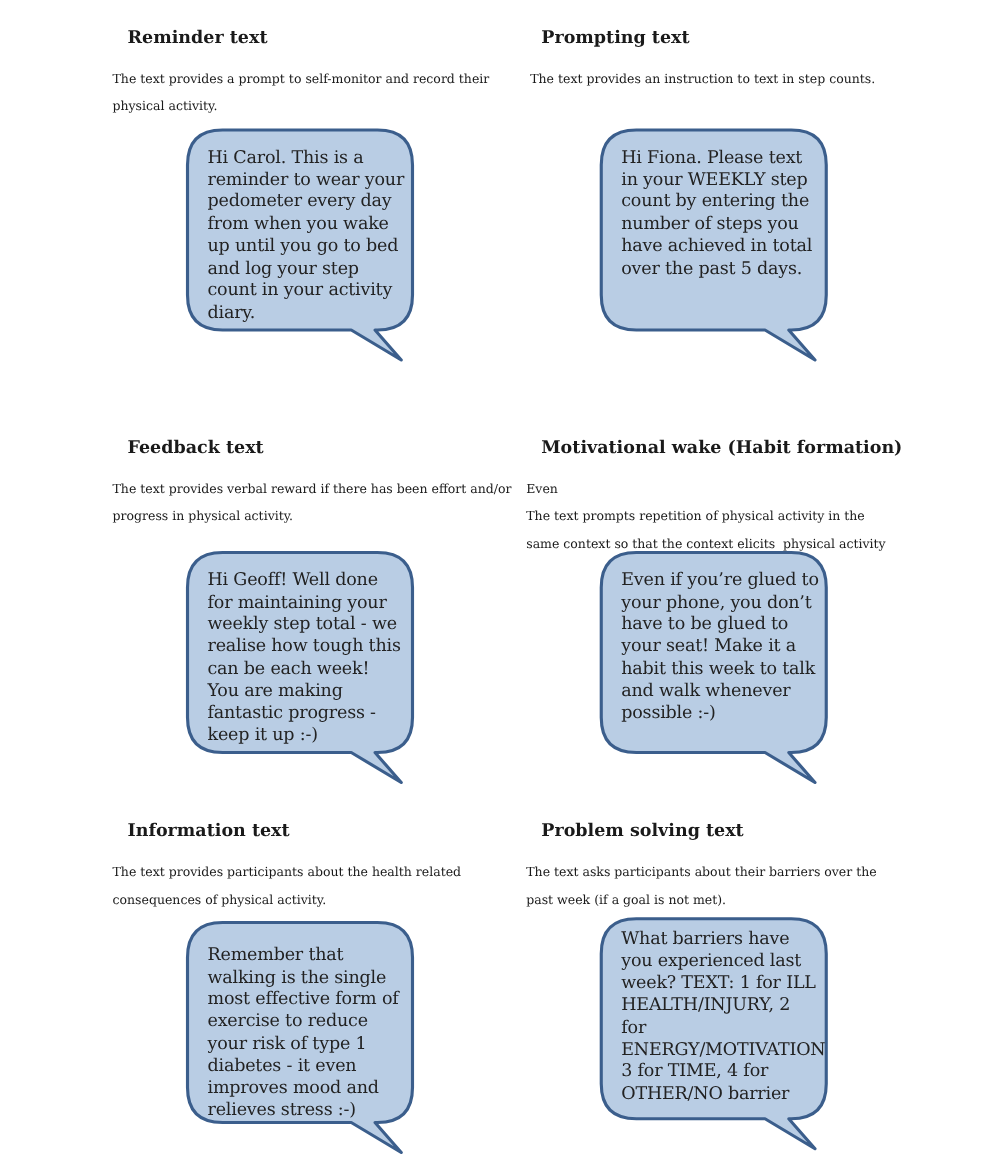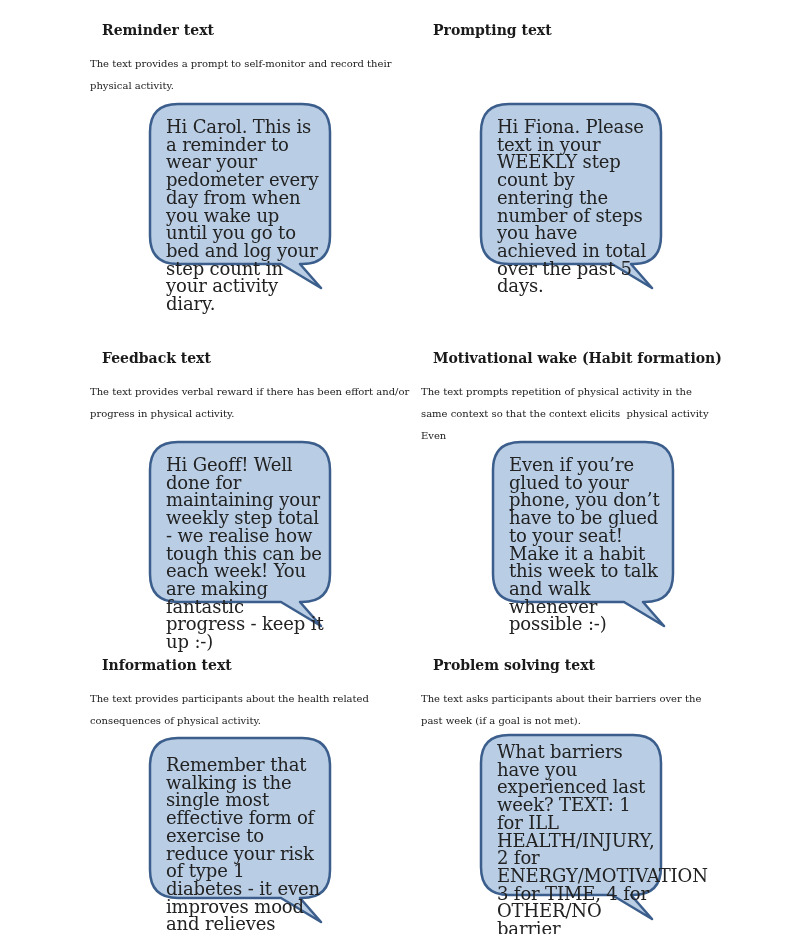--- a/index.html
+++ b/index.html
@@ -4,39 +4,40 @@
 <style>
   html, body { margin:0; padding:0; background:#ffffff; }
   body { width:800px; height:934px; position:relative; overflow:hidden;
          font-family:"DejaVu Serif","Liberation Serif",serif; color:#1a1a1a; }
   .section { position:absolute; width:330px; }
   .heading { font-weight:bold; font-size:14px; line-height:22px; margin:12px; }
   .desc { font-size:10px; line-height:22px; margin:0; }
   .bubble-wrap { position:absolute; width:210px; height:200px; }
   .bubble-wrap svg { position:absolute; left:0; top:0; width:210px; height:200px; overflow:visible; }
   .bubble-text { position:absolute; left:16px; top:14px; width:158px;
-                 font-size:18px; line-height:17.7px; color:#222; letter-spacing:-0.15px; }
+                 font-size:14px; line-height:17.7px; color:#222; letter-spacing:-0.15px; }
 </style>
 </head>
 <body>
 
 <div class="section" style="left:90px; top:7px;">
   <p class="heading">Reminder text</p>
   <p class="desc">The text provides a prompt to self-monitor and record their physical activity.</p>
 </div>
 <div class="bubble-wrap" style="left:150px; top:104px;">
   <svg class="bubble-svg">
       <path d="M 28 0 L 152 0 Q 180 0 180 28 L 180 132 Q 180 160 152 160
   L 150 160 L 171 184 L 131 160 L 28 160 Q 0 160 0 132 L 0 28 Q 0 0 28 0 Z" fill="#b9cde4" stroke="#3b5e8c" stroke-width="2.5" stroke-linejoin="round"></path>
     </svg>
   <div class="bubble-text">Hi Carol. This is a reminder to wear your pedometer every day from when you wake up until you go to bed and log your step count in your activity diary.</div>
 </div>
 
 <div class="section" style="left:421px; top:7px;">
   <p class="heading">Prompting text</p>
+  <p class="desc">&nbsp;The text provides an instruction to text in step counts.</p>
 </div>
 <div class="bubble-wrap" style="left:481px; top:104px;">
   <svg class="bubble-svg">
       <path d="M 28 0 L 152 0 Q 180 0 180 28 L 180 132 Q 180 160 152 160
   L 150 160 L 171 184 L 131 160 L 28 160 Q 0 160 0 132 L 0 28 Q 0 0 28 0 Z" fill="#b9cde4" stroke="#3b5e8c" stroke-width="2.5" stroke-linejoin="round"></path>
     </svg>
   <div class="bubble-text">Hi Fiona. Please text in your WEEKLY step count by entering the number of steps you have achieved in total over the past 5 days.</div>
 </div>
 
 <div class="section" style="left:90px; top:335px;">
@@ -46,24 +47,24 @@
 <div class="bubble-wrap" style="left:150px; top:442px;">
   <svg class="bubble-svg">
       <path d="M 28 0 L 152 0 Q 180 0 180 28 L 180 132 Q 180 160 152 160
   L 150 160 L 171 184 L 131 160 L 28 160 Q 0 160 0 132 L 0 28 Q 0 0 28 0 Z" fill="#b9cde4" stroke="#3b5e8c" stroke-width="2.5" stroke-linejoin="round"></path>
     </svg>
   <div class="bubble-text">Hi Geoff! Well done for maintaining your weekly step total - we realise how tough this can be each week! You are making fantastic progress - keep it up :-)</div>
 </div>
 
 <div class="section" style="left:421px; top:335px;">
   <p class="heading">Motivational wake (Habit formation)</p>
+  <p class="desc">Even</p>
   <p class="desc" style="width:300px;">The text prompts repetition of physical activity in the same context so that the context elicits&nbsp; physical activity</p>
-  <p class="desc">Even</p>
 </div>
-<div class="bubble-wrap" style="left:481px; top:442px;margin-left:12px;">
+<div class="bubble-wrap" style="left:481px; top:442px;">
   <svg class="bubble-svg">
       <path d="M 28 0 L 152 0 Q 180 0 180 28 L 180 132 Q 180 160 152 160
   L 150 160 L 171 184 L 131 160 L 28 160 Q 0 160 0 132 L 0 28 Q 0 0 28 0 Z" fill="#b9cde4" stroke="#3b5e8c" stroke-width="2.5" stroke-linejoin="round"></path>
     </svg>
   <div class="bubble-text">Even if you’re glued to your phone, you don’t have to be glued to your seat! Make it a habit this week to talk and walk whenever possible :-)</div>
 </div>
 
 <div class="section" style="left:90px; top:642px;">
   <p class="heading">Information text</p>
   <p class="desc">The text provides participants about the health related consequences of physical activity.</p>

